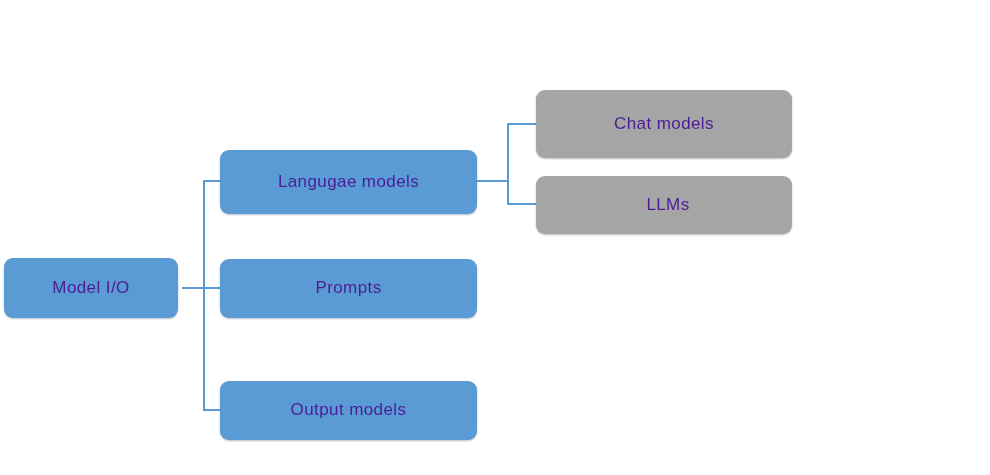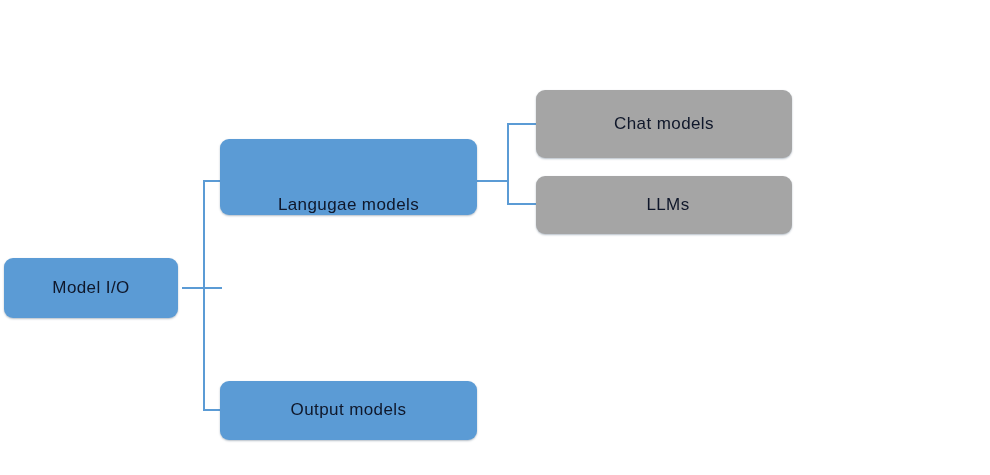--- a/index.html
+++ b/index.html
@@ -17,21 +17,21 @@
     background: #ffffff;
     overflow: hidden;
   }
   .node {
     position: absolute;
     box-sizing: border-box;
     border-radius: 9px;
     display: flex;
     align-items: center;
     justify-content: center;
-    color: #0f172a;
+    color: #4c1d95;
     font-size: 17px;
     font-weight: 400;
     letter-spacing: 0.4px;
     line-height: 1.1;
     text-align: center;
     user-select: none;
   }
   .node.blue {
     background: #5B9BD5;
     box-shadow: 0 1px 2px rgba(90, 110, 130, 0.45);
@@ -72,24 +72,27 @@
 
   <div class="conn conn-h" style="left:477px; top:180px; width:32px;"></div>
   <div class="conn conn-v" style="left:507px; top:123px; height:82px;"></div>
   <div class="conn conn-h" style="left:507px; top:123px; width:31px;"></div>
   <div class="conn conn-h" style="left:507px; top:203px; width:31px;"></div>
 
   <div class="node blue" style="left:4px; top:258px; width:174px; height:60px;">
     <span class="node-label">Model I/O</span>
   </div>
 
-  <div class="node blue" style="left:220px; top:139px; width:257px; height:76px;align-items:flex-end;">
+  <div class="node blue" style="left:220px; top:150px; width:257px; height:64px;">
     <span class="node-label">Langugae models</span>
   </div>
 
+  <div class="node blue" style="left:220px; top:259px; width:257px; height:59px;">
+    <span class="node-label">Prompts</span>
+  </div>
 
   <div class="node blue" style="left:220px; top:381px; width:257px; height:59px;">
     <span class="node-label">Output models</span>
   </div>
 
   <div class="node gray" style="left:536px; top:90px; width:256px; height:68px;">
     <span class="node-label">Chat models</span>
   </div>
 
   <div class="node gray" style="left:536px; top:176px; width:256px; height:58px;padding-left:8px;">

